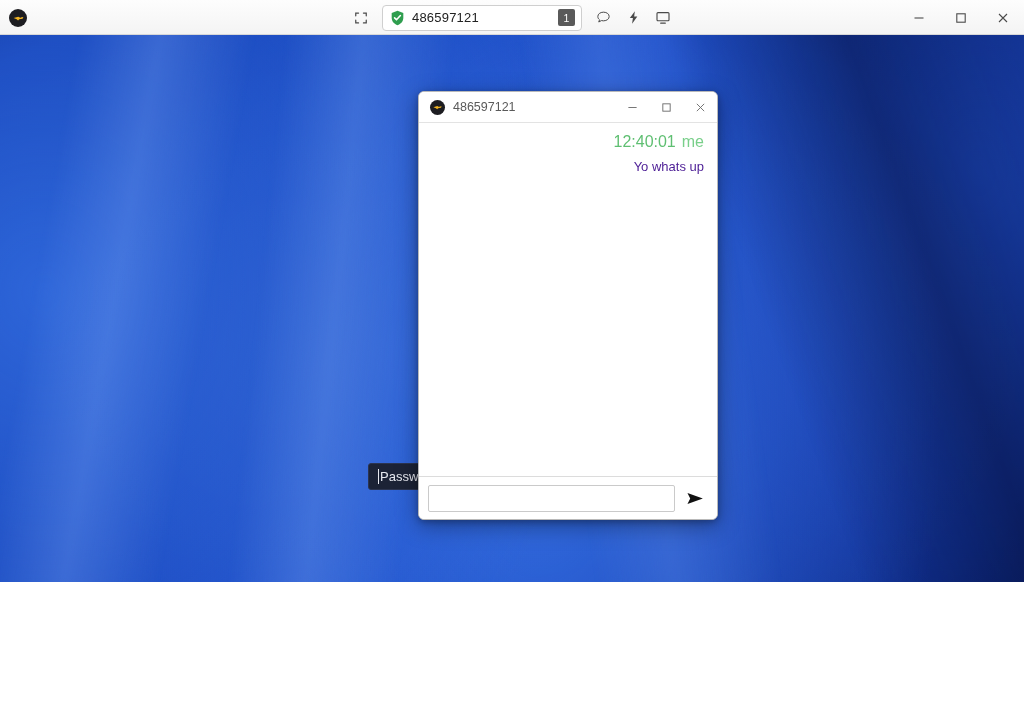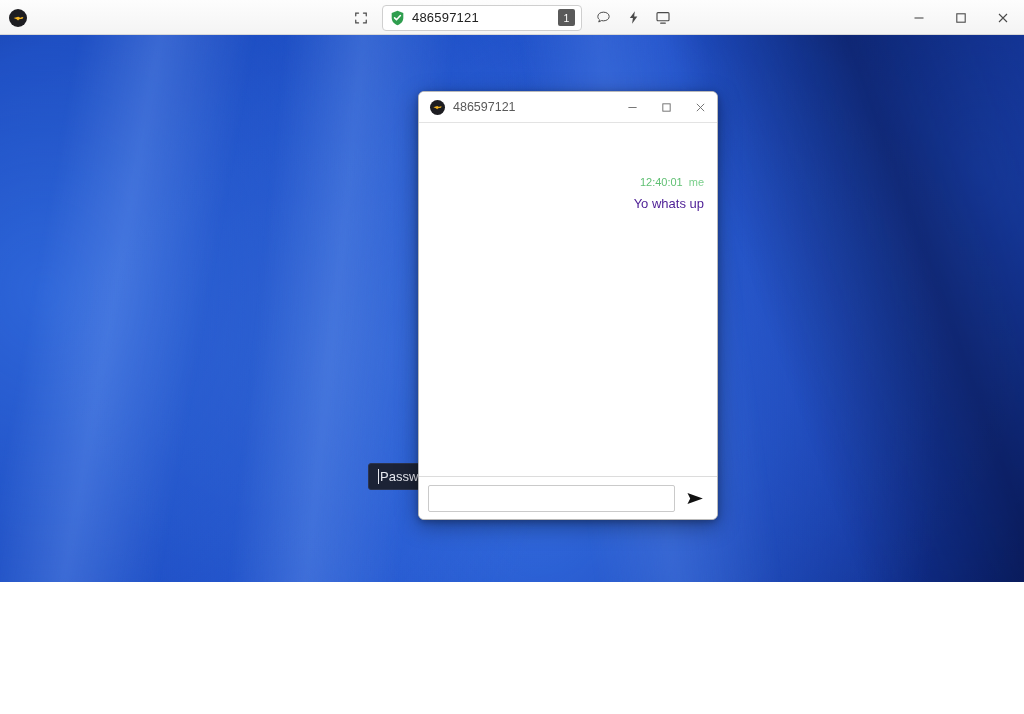--- a/index.html
+++ b/index.html
@@ -219,24 +219,23 @@
     flex: 1 1 auto;
     background: #ffffff;
     overflow-y: auto;
     padding: 10px 13px 6px 13px;
   }
   .msg {
     margin-bottom: 10px;
     text-align: right;
   }
   .msg-meta {
-    font-size: 11px;
+    font-size: 16px;
     white-space: nowrap;
     margin-bottom: 8px;
-    margin-top: 43px;
   }
   .msg-time { color: #5fbf72; }
   .msg-sender { color: #79cf8a; margin-left: 6px; }
   .msg-text {
     font-size: 13px;
     color: #4c1d95;
     line-height: 1.3;
     word-wrap: break-word;
   }
 

